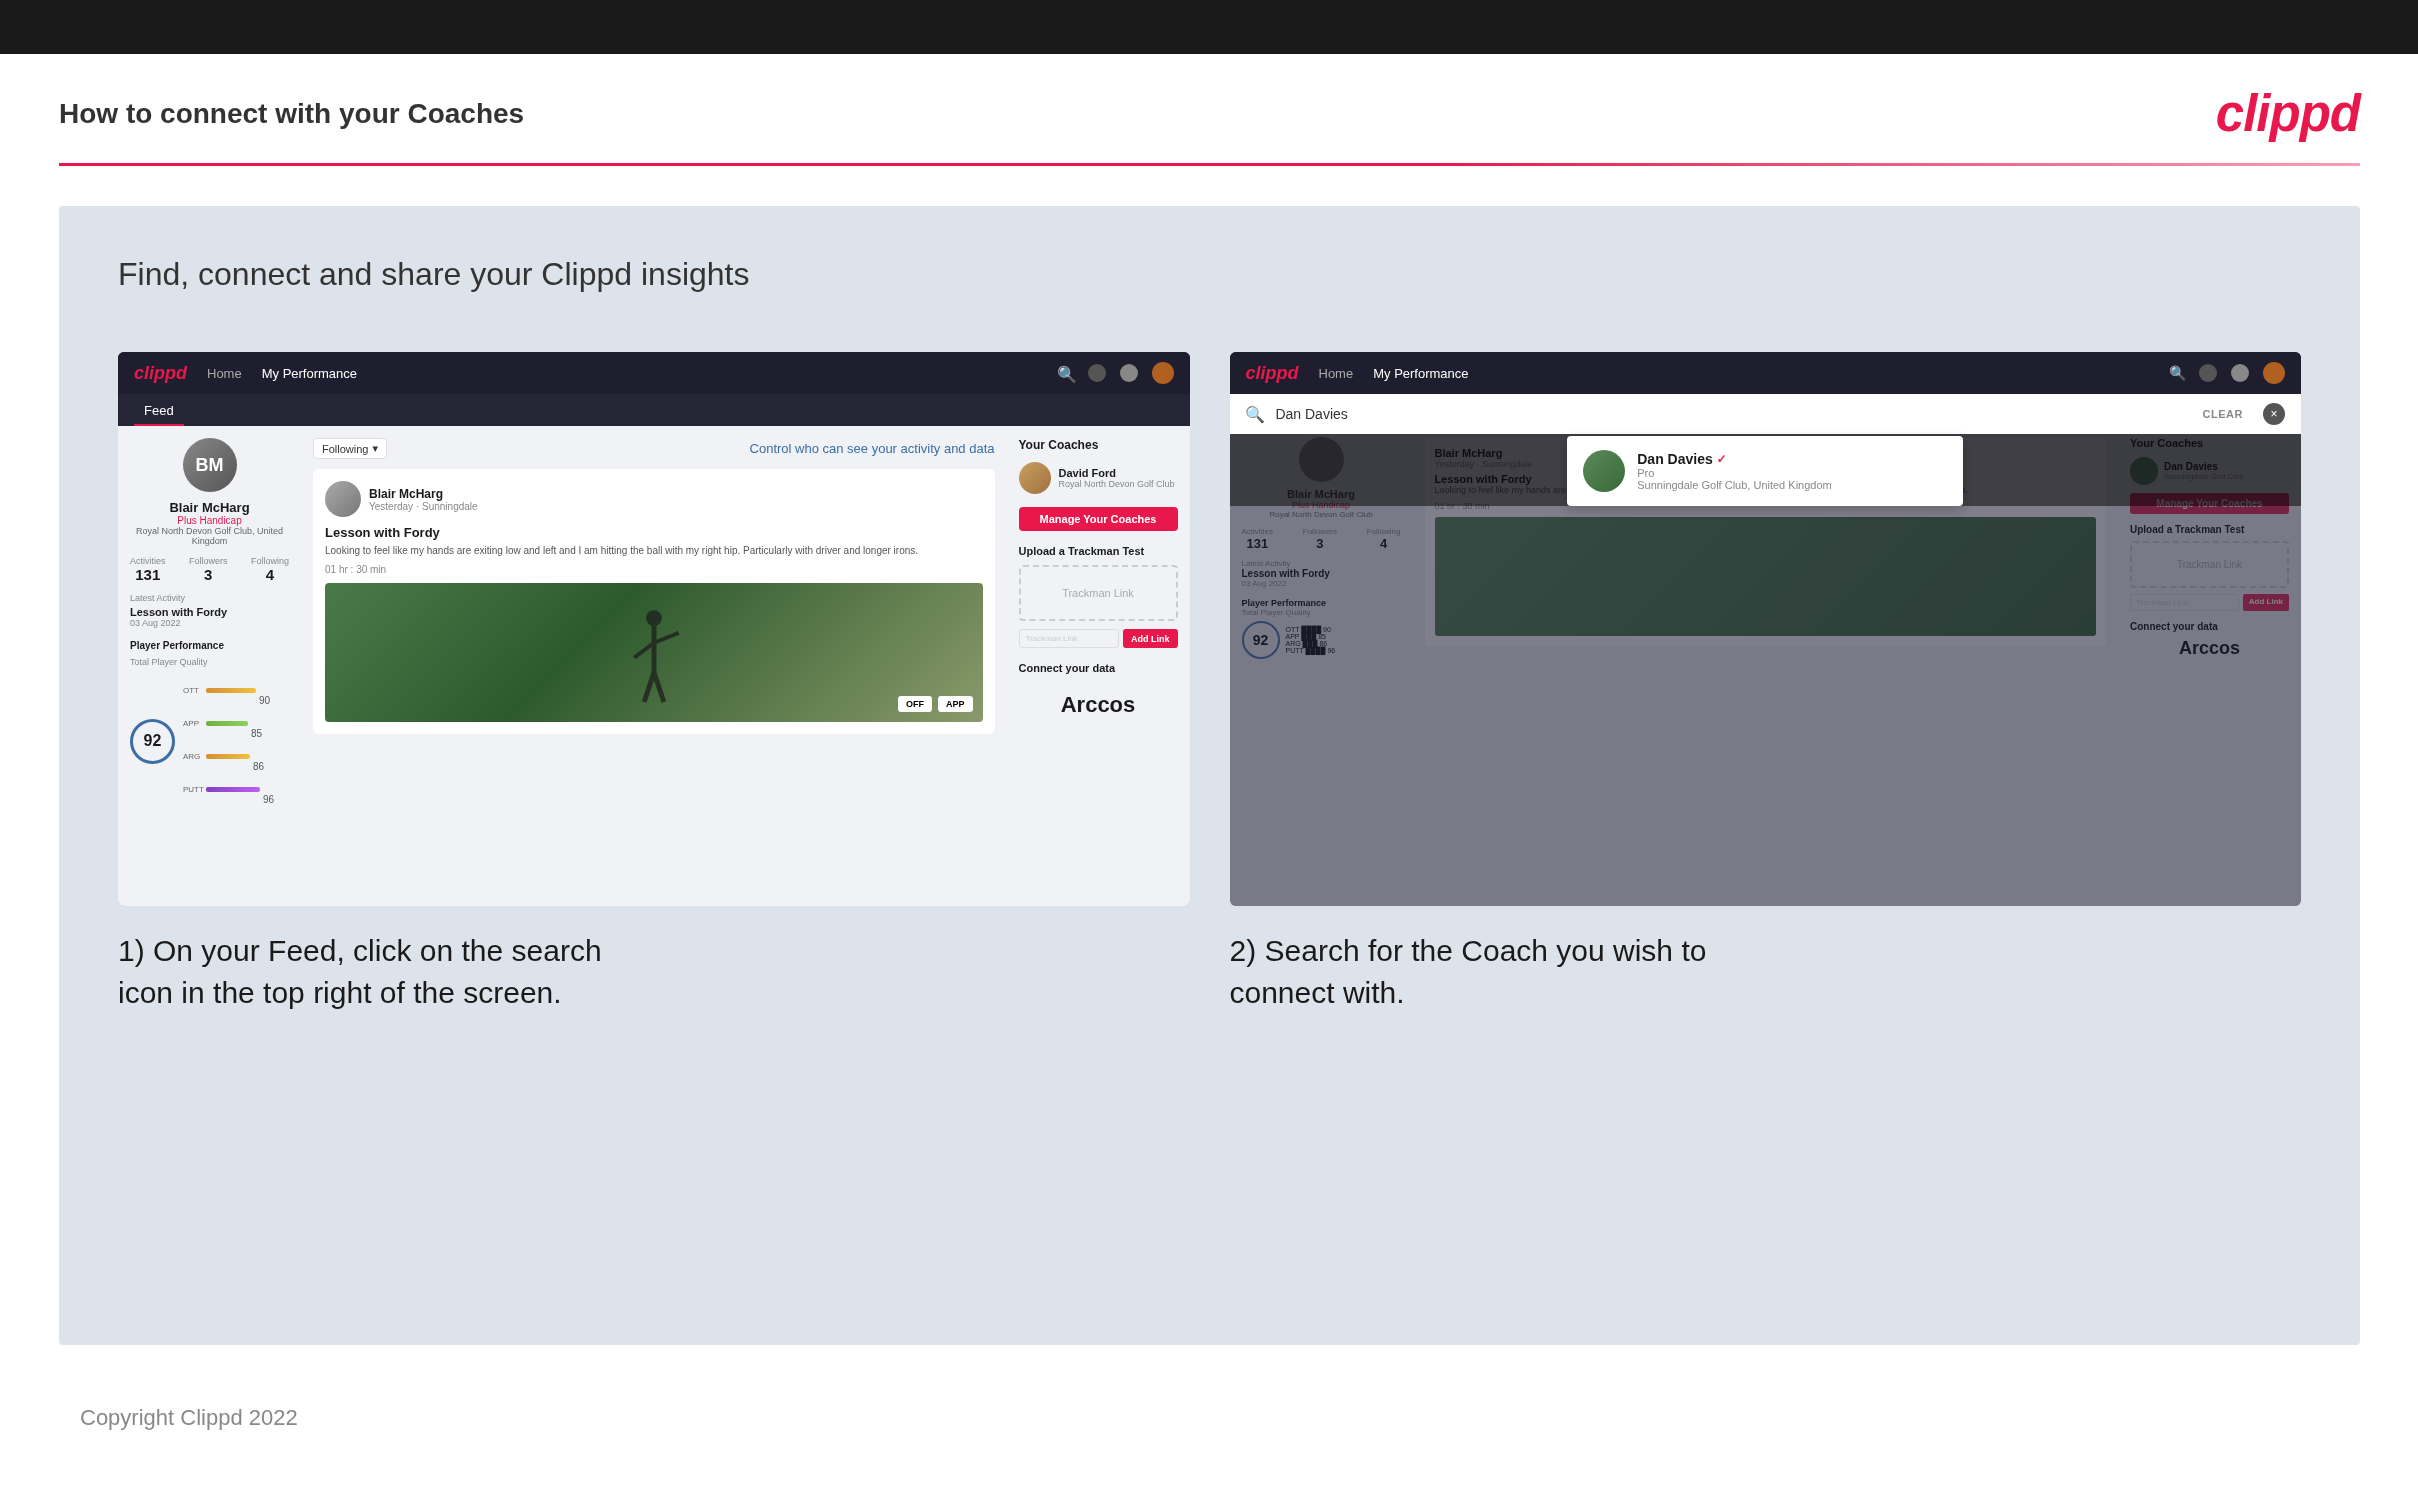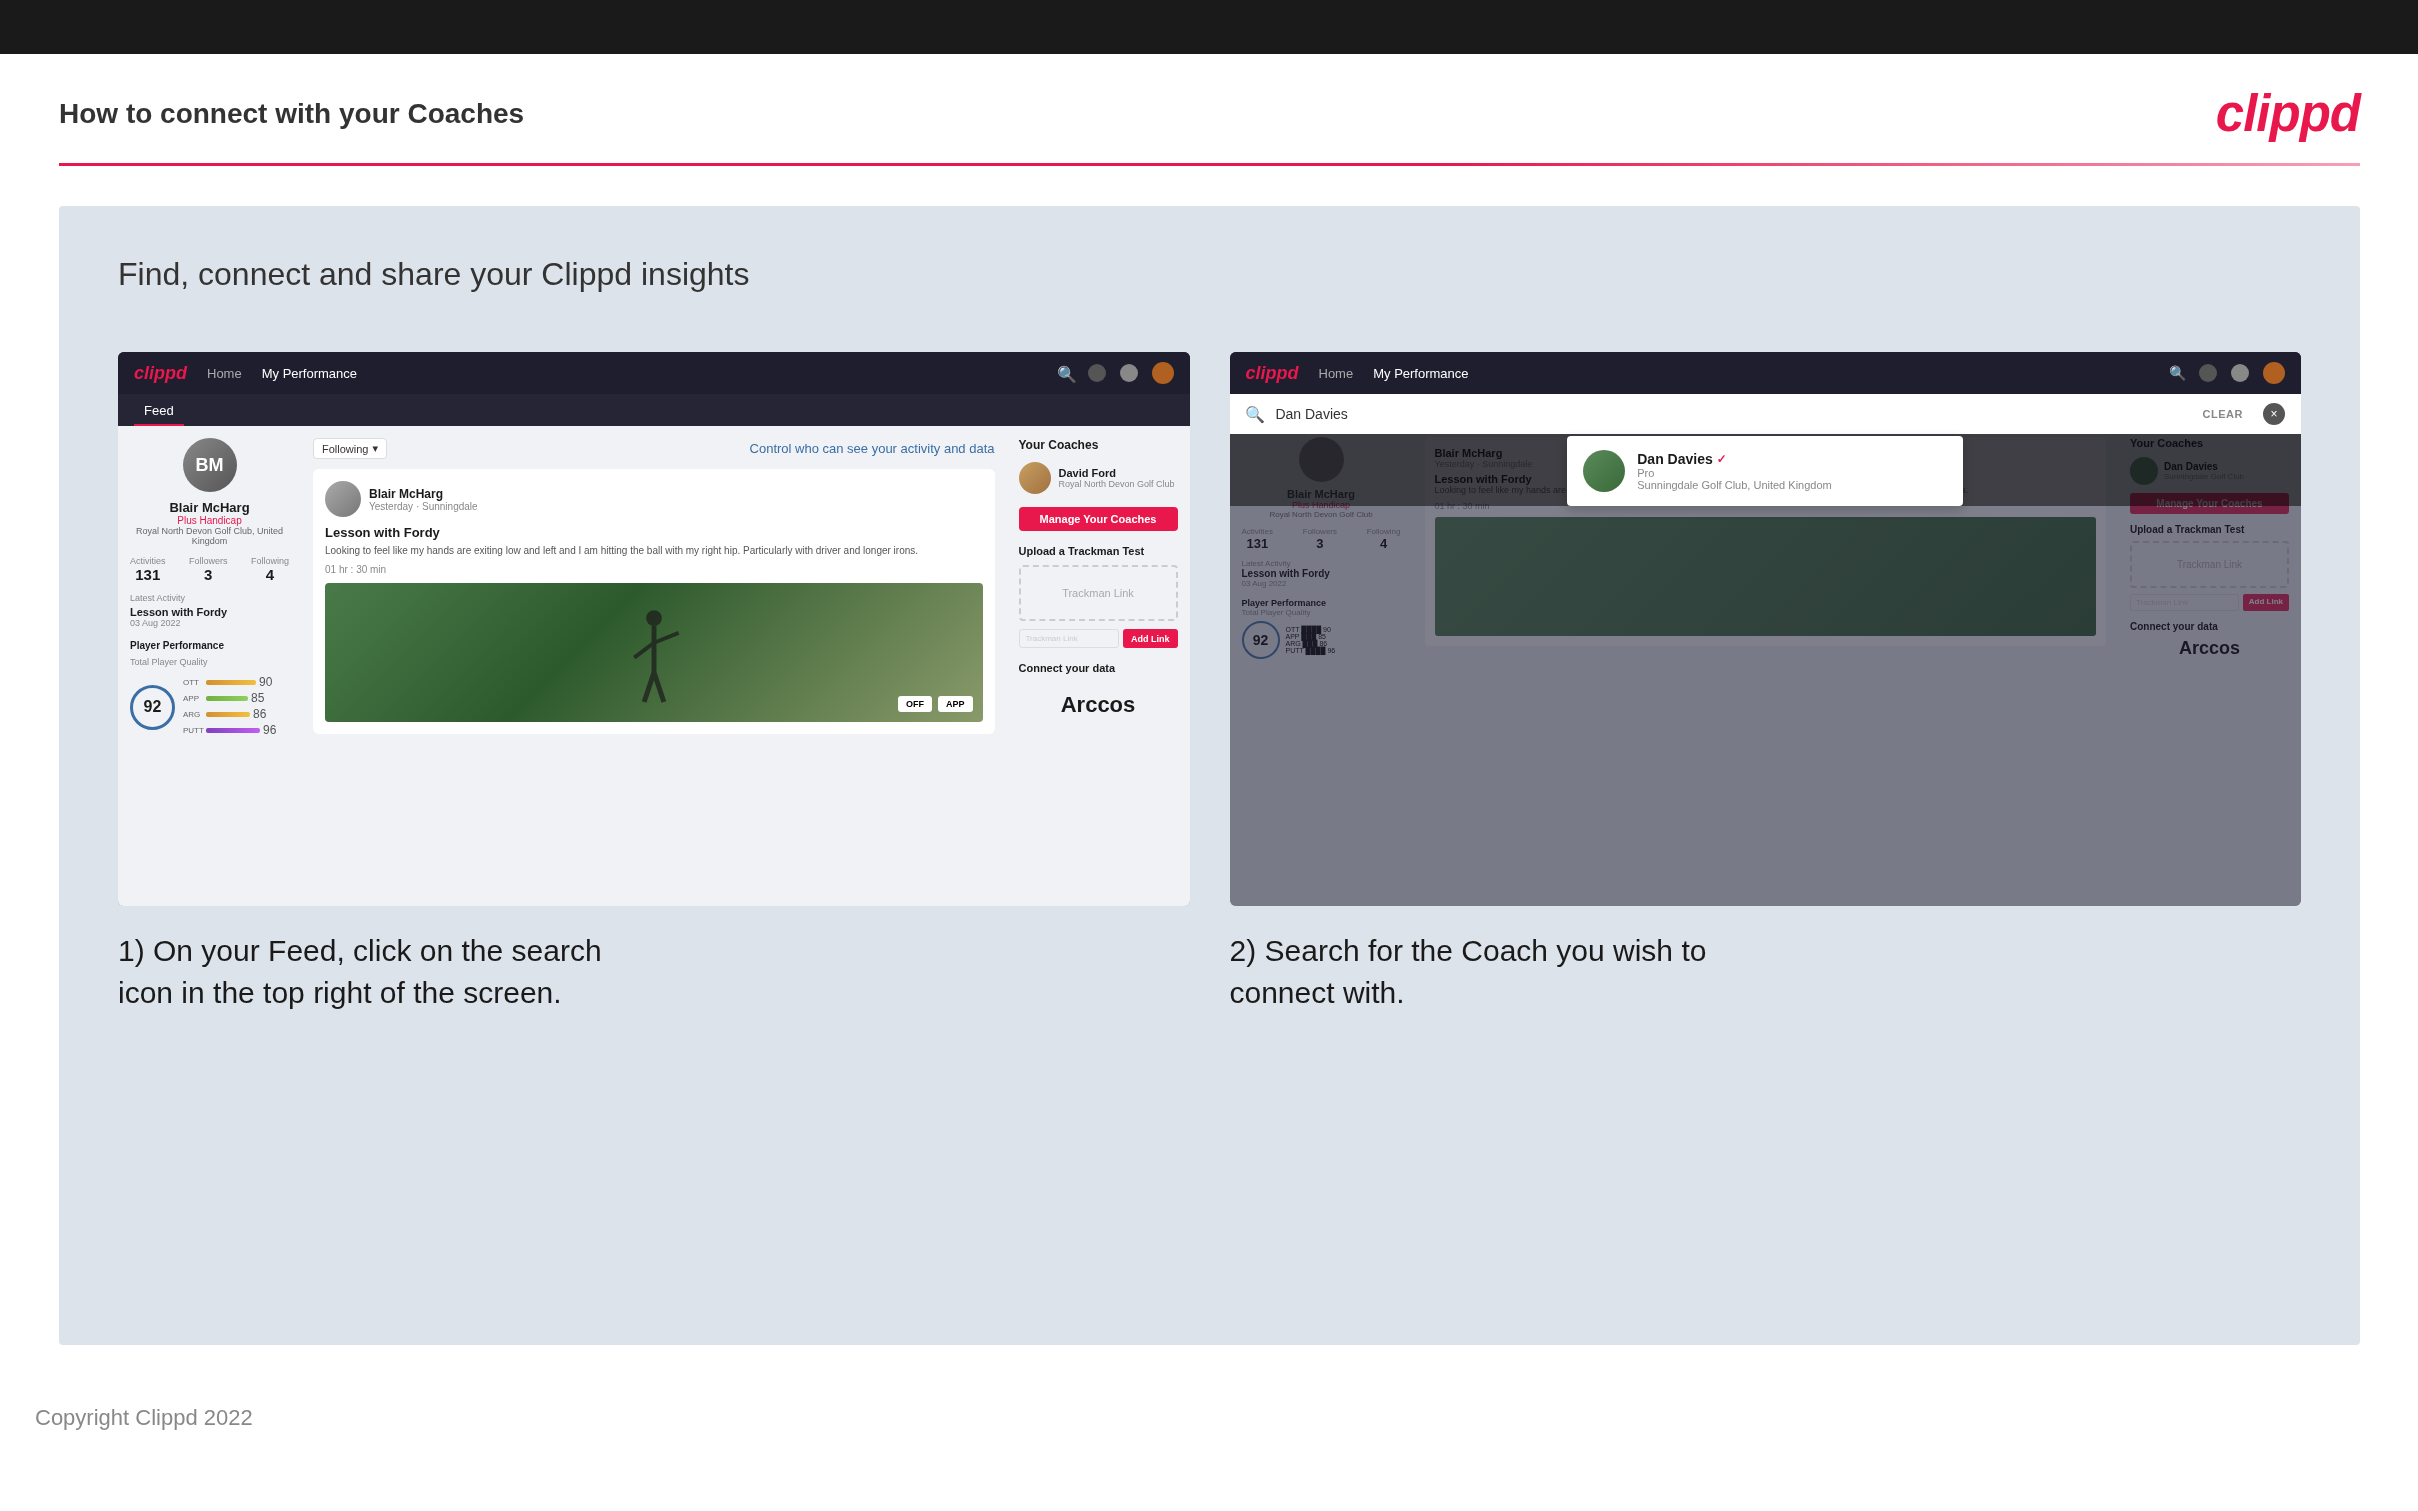--- a/index.html
+++ b/index.html
@@ -283,22 +283,23 @@
       font-size: 8px;
     }
 
     .score-bar-fill {
       height: 5px;
       background: linear-gradient(to right, #e8a020, #f0c040);
       border-radius: 2px;
     }
 
     .score-bar-val {
-      font-size: 12px;
+      font-size: 10px;
       color: #555;
+      margin-top: 20px;
     }
 
     
     .app-main {
       flex: 1;
       background: #f0f2f5;
       padding: 12px;
       overflow: hidden;
     }
 
@@ -615,21 +616,21 @@
     
     .step-text {
       font-size: 30px;
       color: #1a1a1a;
       line-height: 1.4;
       margin-top: 24px;
     }
 
     
     .footer {
-      padding: 20px 35px;
+      padding: 20px 80px;
       font-size: 22px;
       color: #888;
     }
 
     
     .golfer-silhouette {
       position: absolute;
       bottom: 0;
       left: 50%;
       transform: translateX(-50%);

